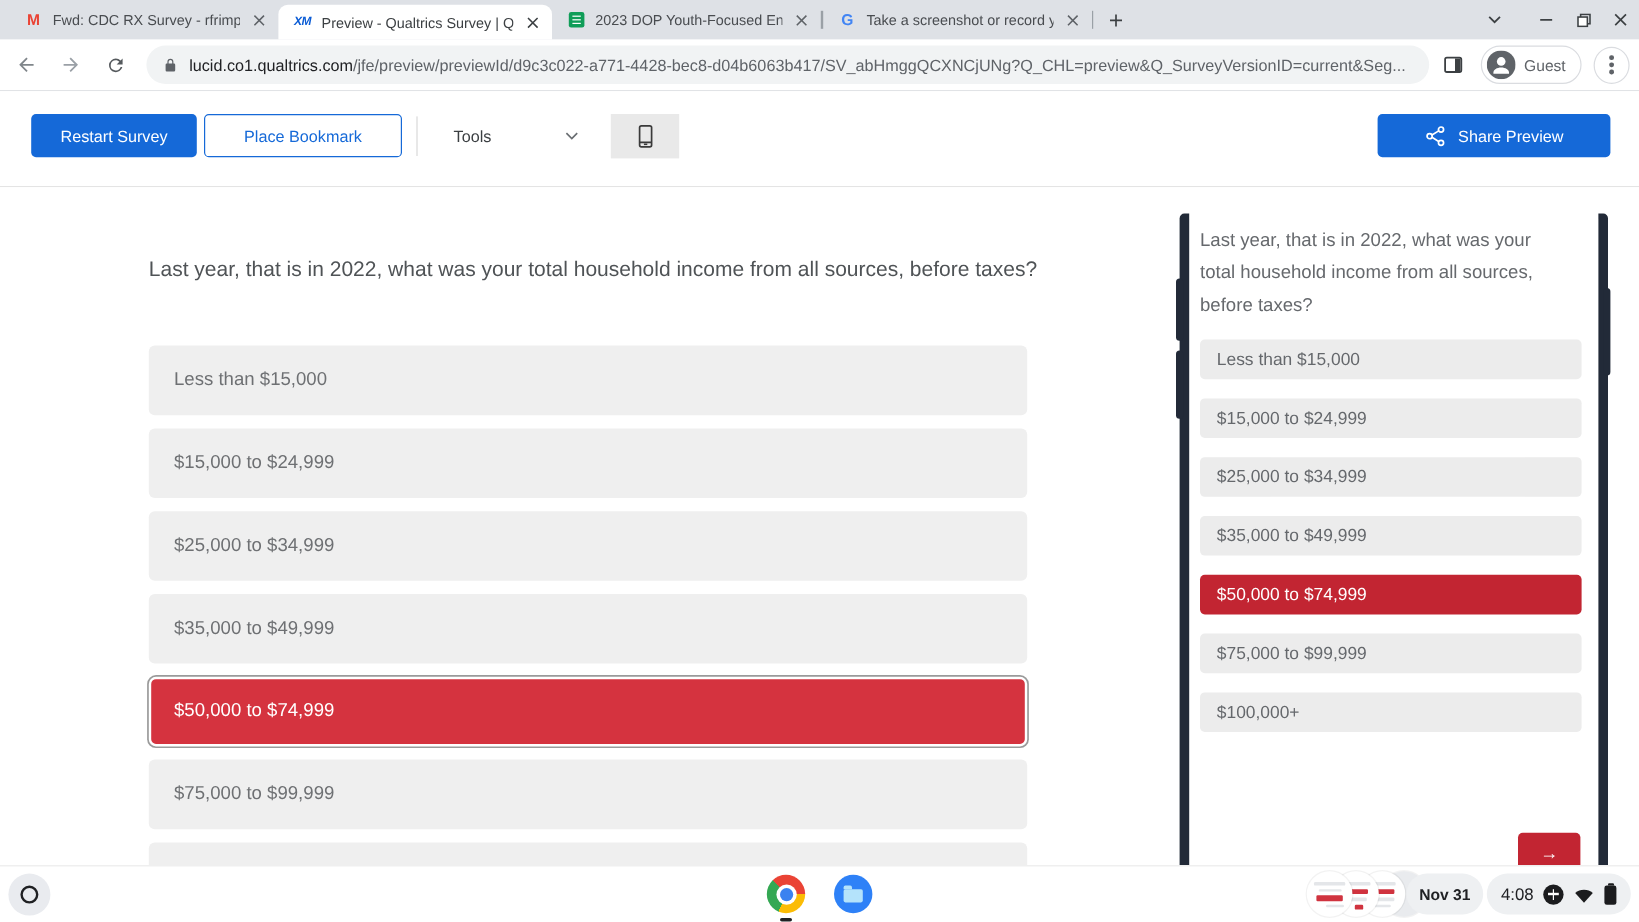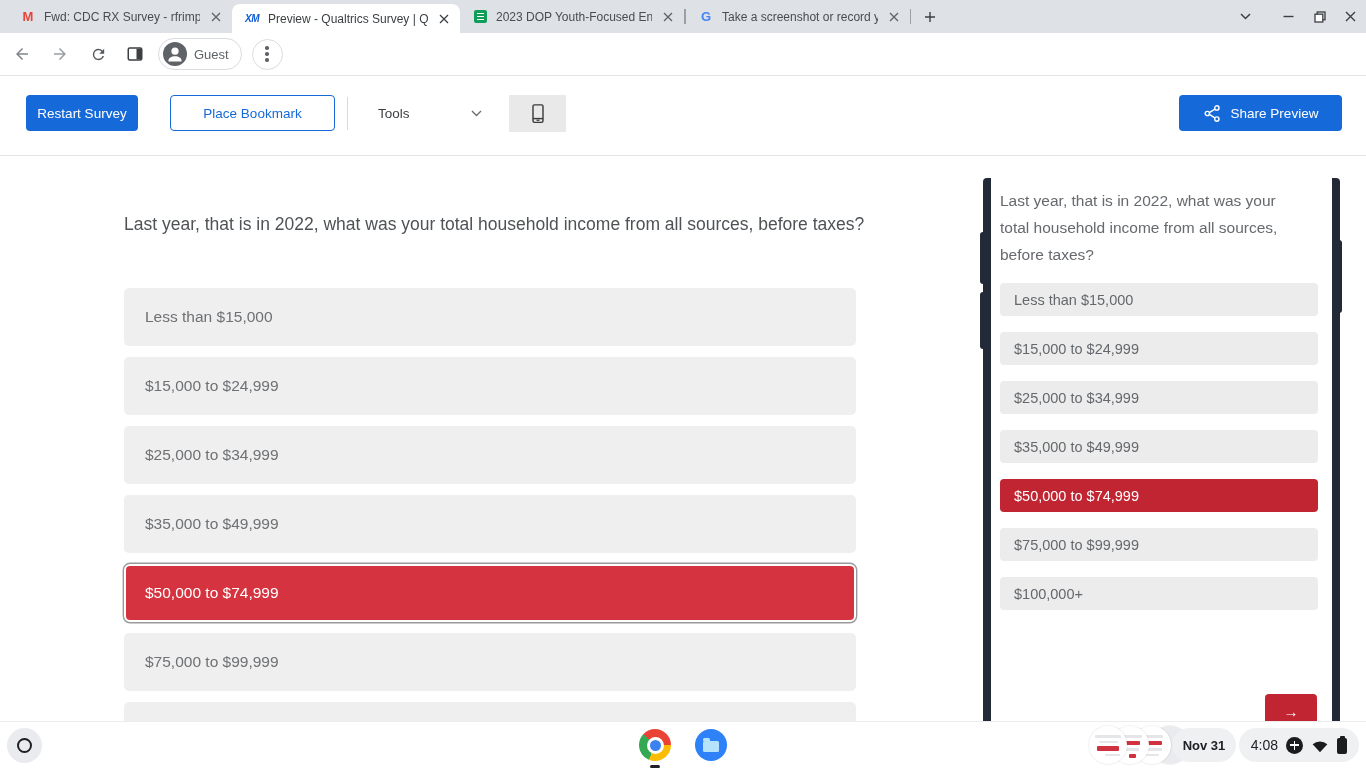--- a/index.html
+++ b/index.html
@@ -44,26 +44,26 @@
   #guest-pill span { font-size:13px; color:#5f6368; }
   #menu-btn { width:31px; height:31px; border:1px solid #dadce0; border-radius:50%;
     display:flex; flex-direction:column; align-items:center; justify-content:center; gap:2.5px; margin:0 8px 0 10px; }
   #menu-btn i { width:3.5px; height:3.5px; background:#5f6368; border-radius:50%; }
 
   
   #qheader { position:absolute; left:0; top:76px; width:1366px; height:80px; background:#fff;
     border-bottom:1px solid #e4e4e4; }
   .q-btn { position:absolute; top:19px; height:36px; border-radius:4px; font-size:13.5px;
     display:flex; align-items:center; justify-content:center; cursor:pointer; }
-  #restart-btn { left:26px; width:112px; background:var(--accent-blue,#1569d8); color:#fff; }
+  #restart-btn { left:26px; width:138px; background:var(--accent-blue,#1569d8); color:#fff; }
   #bookmark-btn { left:170px; width:165px; background:#fff; border:1px solid var(--accent-blue,#1569d8); color:var(--accent-blue,#1569d8); }
   #tools-divider { position:absolute; left:347px; top:21px; width:1px; height:33px; background:#d9d9d9; }
   #tools-menu { position:absolute; left:378px; top:19px; height:36px; width:104px; display:flex; align-items:center; justify-content:space-between; color:#3b3f42; font-size:13.5px; }
   #device-toggle { position:absolute; left:509px; top:19px; width:57px; height:37px; background:#e9e9e9; display:flex; align-items:center; justify-content:center; }
-  #share-btn { left:auto; right:24px; width:163px; background:var(--accent-blue,#1569d8); color:#fff; gap:9px; }
+  #share-btn { left:auto; right:24px; width:194px; background:var(--accent-blue,#1569d8); color:#fff; gap:9px; }
 
   
   #content { position:absolute; left:0; top:156px; width:1366px; height:565px; background:#fff; overflow:hidden; }
 
   
   #dq-question { position:absolute; left:124px; top:55px; width:745px; font-size:17.5px; line-height:27px; color:#4f5356; }
   #dq-options { position:absolute; left:124px; top:132px; width:732px; }
   .d-opt { height:58px; margin-bottom:11px; background:#efefef; border-radius:5px;
     display:flex; align-items:center; padding-left:21px; font-size:15.5px; color:#6e7073; cursor:pointer; }
   .d-opt.selected { background:var(--red-desktop,#d5333f); color:#fff;
@@ -203,20 +203,26 @@
   <div class="nav-btn">
     <svg width="18" height="18" viewBox="0 0 24 24" style="transform:scaleX(-1)">
         <path d="M20 11H7.83l5.59-5.59L12 4l-8 8 8 8 1.41-1.41L7.83 13H20v-2z" fill="#9aa0a6"></path>
       </svg>
   </div>
   <div class="nav-btn">
     <svg width="17" height="17" viewBox="0 0 24 24">
         <path d="M17.65 6.35A7.95 7.95 0 0 0 12 4a8 8 0 1 0 7.73 10h-2.08A6 6 0 1 1 12 6c1.66 0 3.14.69 4.22 1.78L13 11h7V4l-2.35 2.35z" fill="#55595d"></path>
       </svg>
   </div>
+  <div id="url-pill">
+    <svg width="12" height="15" viewBox="0 0 24 24">
+        <path d="M12 1a5 5 0 0 0-5 5v3H6a2 2 0 0 0-2 2v9a2 2 0 0 0 2 2h12a2 2 0 0 0 2-2v-9a2 2 0 0 0-2-2h-1V6a5 5 0 0 0-5-5zm0 2a3 3 0 0 1 3 3v3H9V6a3 3 0 0 1 3-3z" fill="#5f6368"></path>
+      </svg>
+    <span id="url-text"><b>lucid.co1.qualtrics.com</b><span>/jfe/preview/previewId/d9c3c022-a771-4428-bec8-d04b6063b417/SV_abHmggQCXNCjUNg?Q_CHL=preview&amp;Q_SurveyVersionID=current&amp;Seg...</span></span>
+  </div>
   <div id="side-panel-btn">
     <svg width="18" height="18" viewBox="0 0 24 24">
         <rect x="3" y="4" width="18" height="16" rx="2" fill="none" stroke="#3c4043" stroke-width="2"></rect>
         <rect x="14" y="5" width="6" height="14" fill="#3c4043"></rect>
       </svg>
   </div>
   <div id="guest-pill">
     <svg width="24" height="24" viewBox="0 0 24 24">
       <circle cx="12" cy="12" r="12" fill="#5f6368"></circle>
       <circle cx="12" cy="9.2" r="3.6" fill="#fff"></circle>

